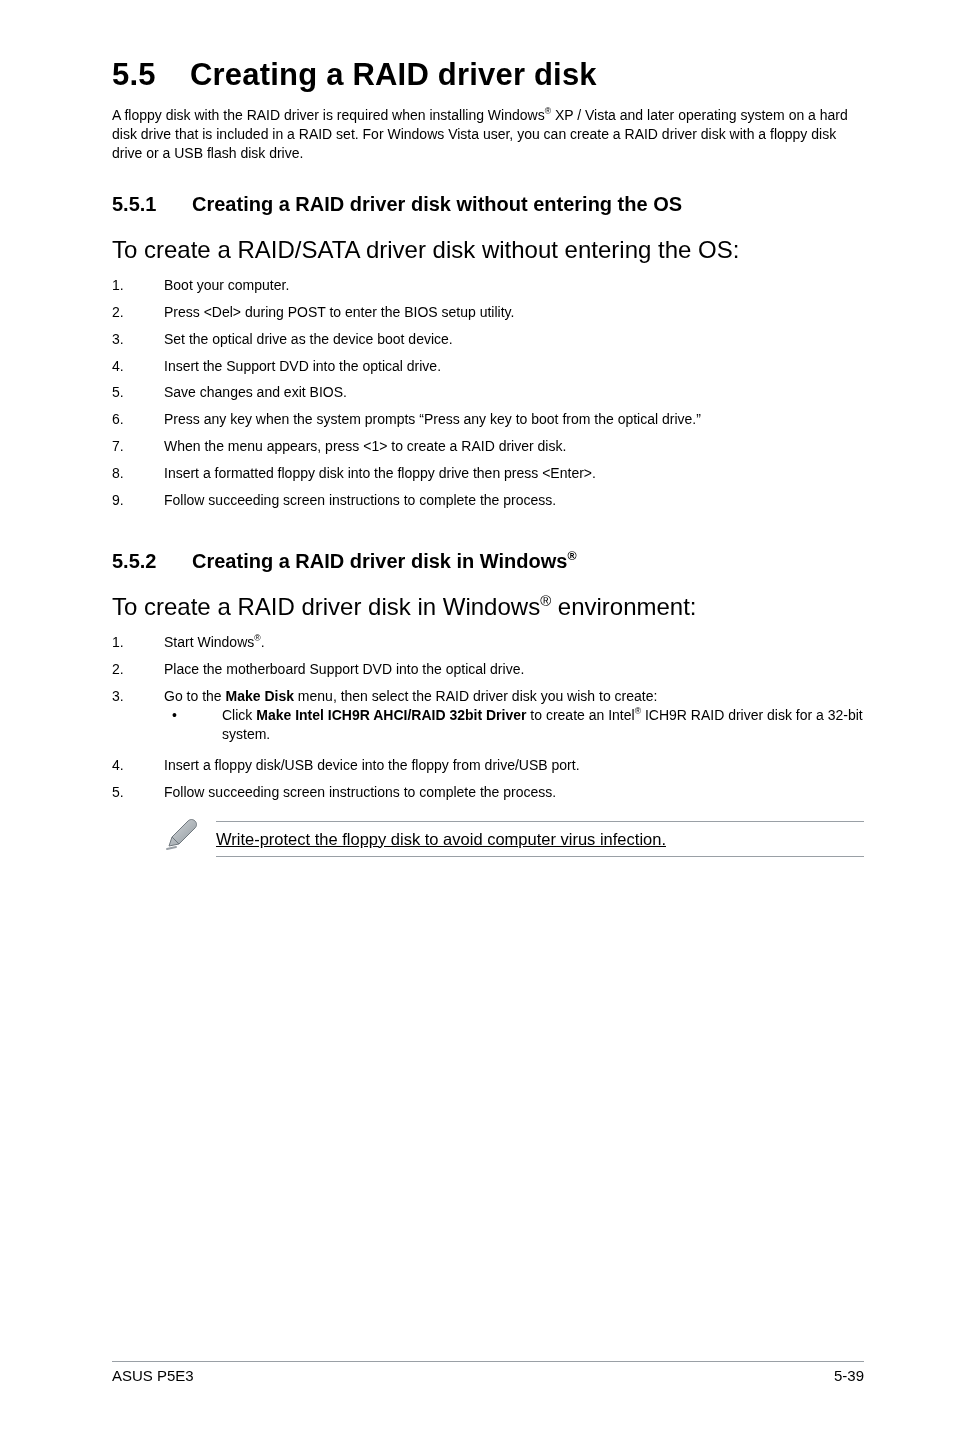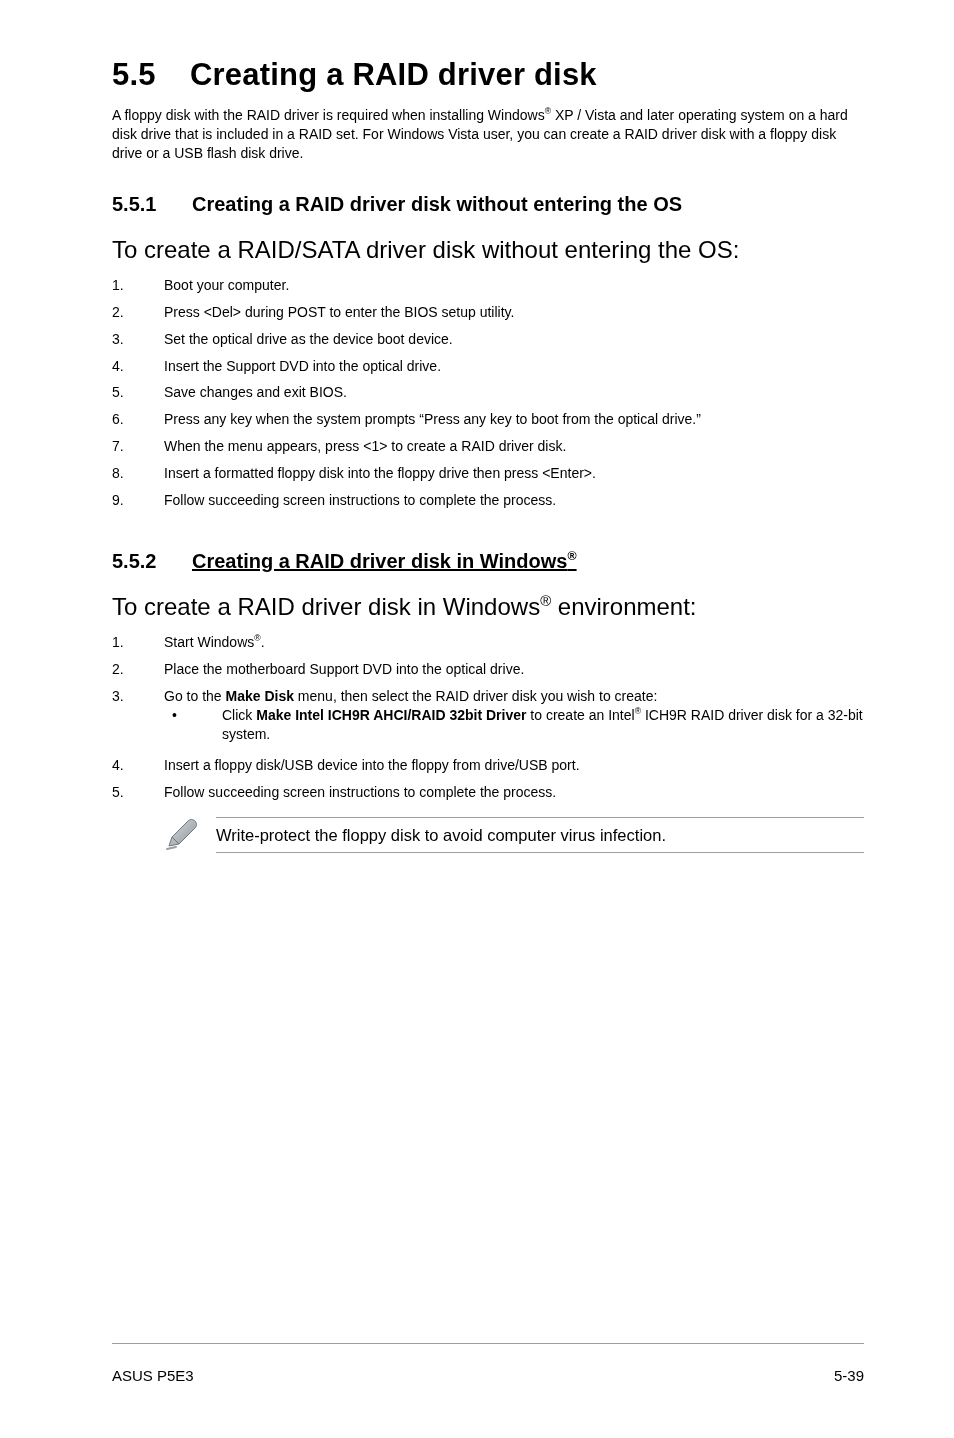--- a/index.html
+++ b/index.html
@@ -74,23 +74,24 @@
     margin: 0 0 8px 0;
   }
   ul.sub > li::before {
     content: "\2022";
     position: absolute;
     left: 8px;
     top: 0;
   }
   .note-box {
     display: flex;
-    align-items: center;
+    align-items: flex-end;
     margin: 2px 0 0 52px;
     font-size: 16.5px;
+    text-decoration: underline;
   }
   .note-icon {
     flex: 0 0 auto;
     margin-right: 16px;
     margin-top: 2px;
   }
   .note-lines {
     border-top: 1px solid #9aa0a6;
     border-bottom: 1px solid #9aa0a6;
     padding: 6px 0;
@@ -98,21 +99,21 @@
   }
   .footer {
     position: absolute;
     left: 112px;
     right: 90px;
     bottom: 52px;
     border-top: 1px solid #9aa0a6;
     display: flex;
     justify-content: space-between;
     font-size: 15px;
-    padding-top: 22px;
+    padding-top: 4px;
   }
 </style>
 </head>
 <body>
 
 <div class="page">
 
   <h1 class="title">
     <span class="secnum">5.5</span><span>Creating a RAID driver disk</span>
   </h1>
@@ -130,21 +131,21 @@
     <li>Press &lt;Del&gt; during POST to enter the BIOS setup utility.</li>
     <li>Set the optical drive as the device boot device.</li>
     <li>Insert the Support DVD into the optical drive.</li>
     <li>Save changes and exit BIOS.</li>
     <li>Press any key when the system prompts “Press any key to boot from the optical drive.”</li>
     <li>When the menu appears, press &lt;1&gt; to create a RAID driver disk.</li>
     <li>Insert a formatted floppy disk into the floppy drive then press &lt;Enter&gt;.</li>
     <li>Follow succeeding screen instructions to complete the process.</li>
   </ol>
 
-  <h2 class="subhead" style="margin-top:38px;text-decoration:underline;">
+  <h2 class="subhead" style="margin-top:38px;">
     <span class="subnum">5.5.2</span><span>Creating a RAID driver disk in Windows<sup>®</sup></span>
   </h2>
 
   <p class="lead">To create a RAID driver disk in Windows<sup>®</sup> environment:</p>
 
   <ol class="steps">
     <li>Start Windows<sup>®</sup>.</li>
     <li>Place the motherboard Support DVD into the optical drive.</li>
     <li>
       <span>Go to the </span><b>Make Disk</b><span> menu, then select the RAID driver disk you wish to create:</span>

